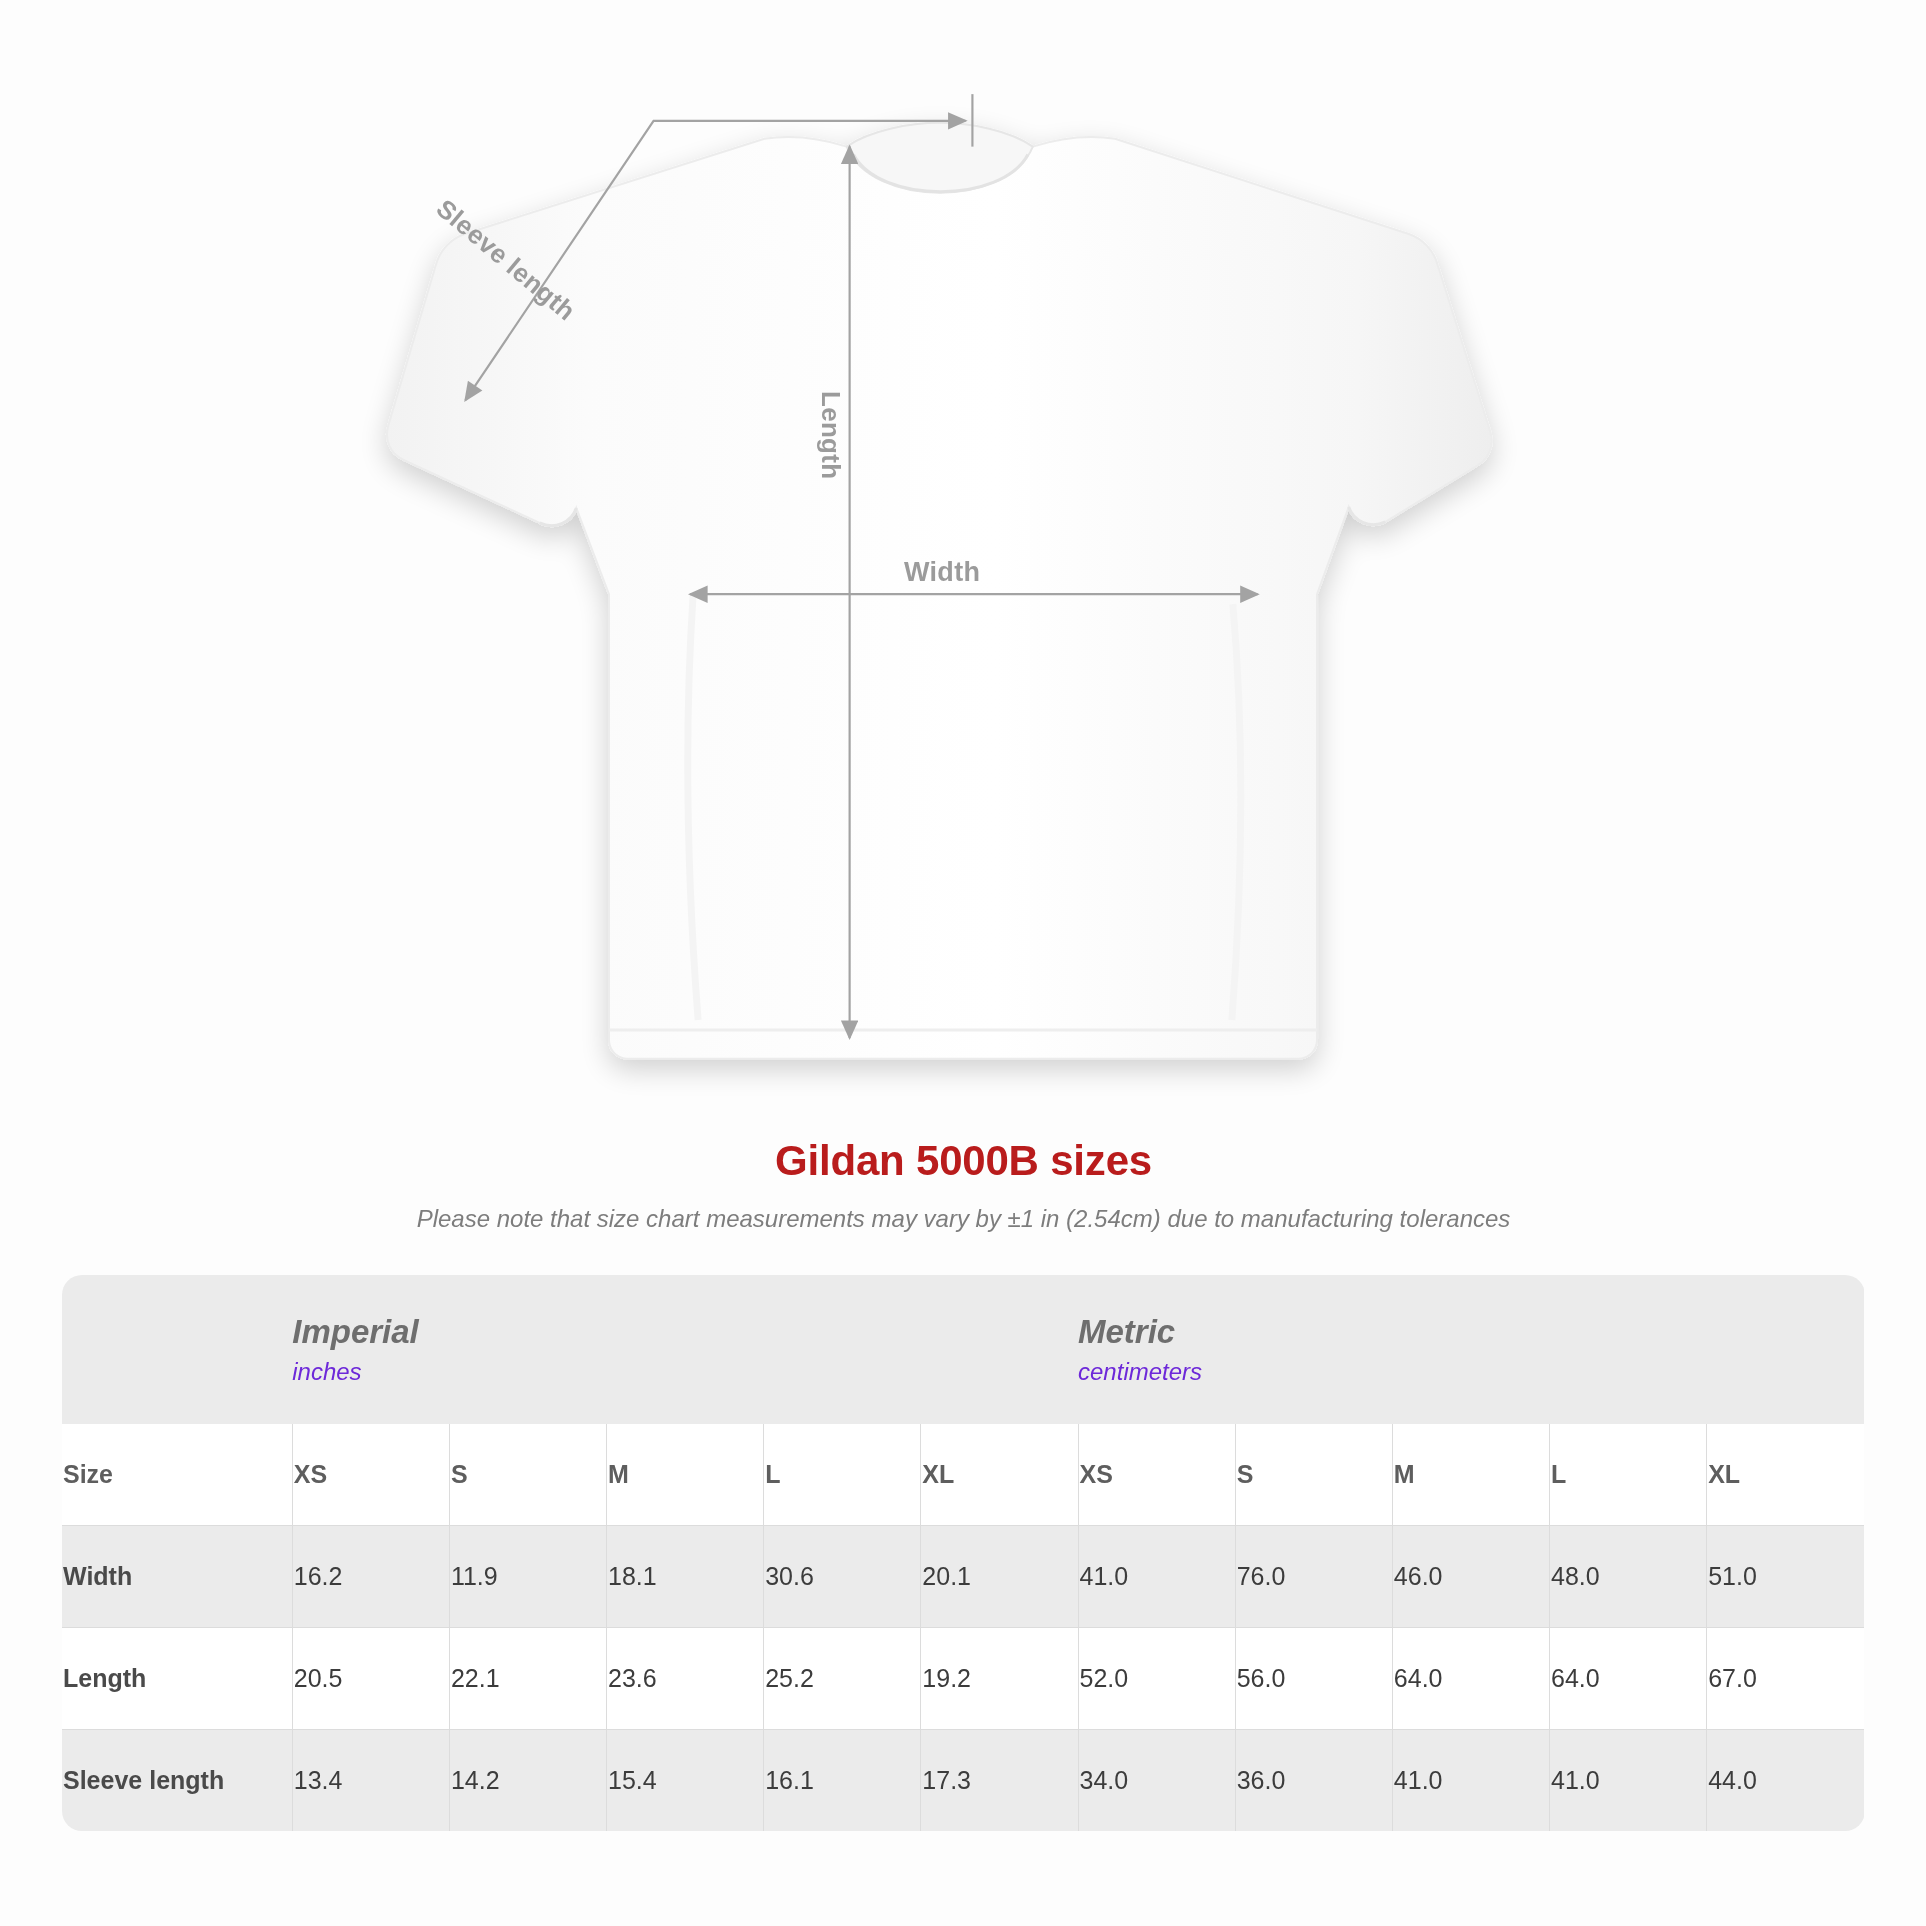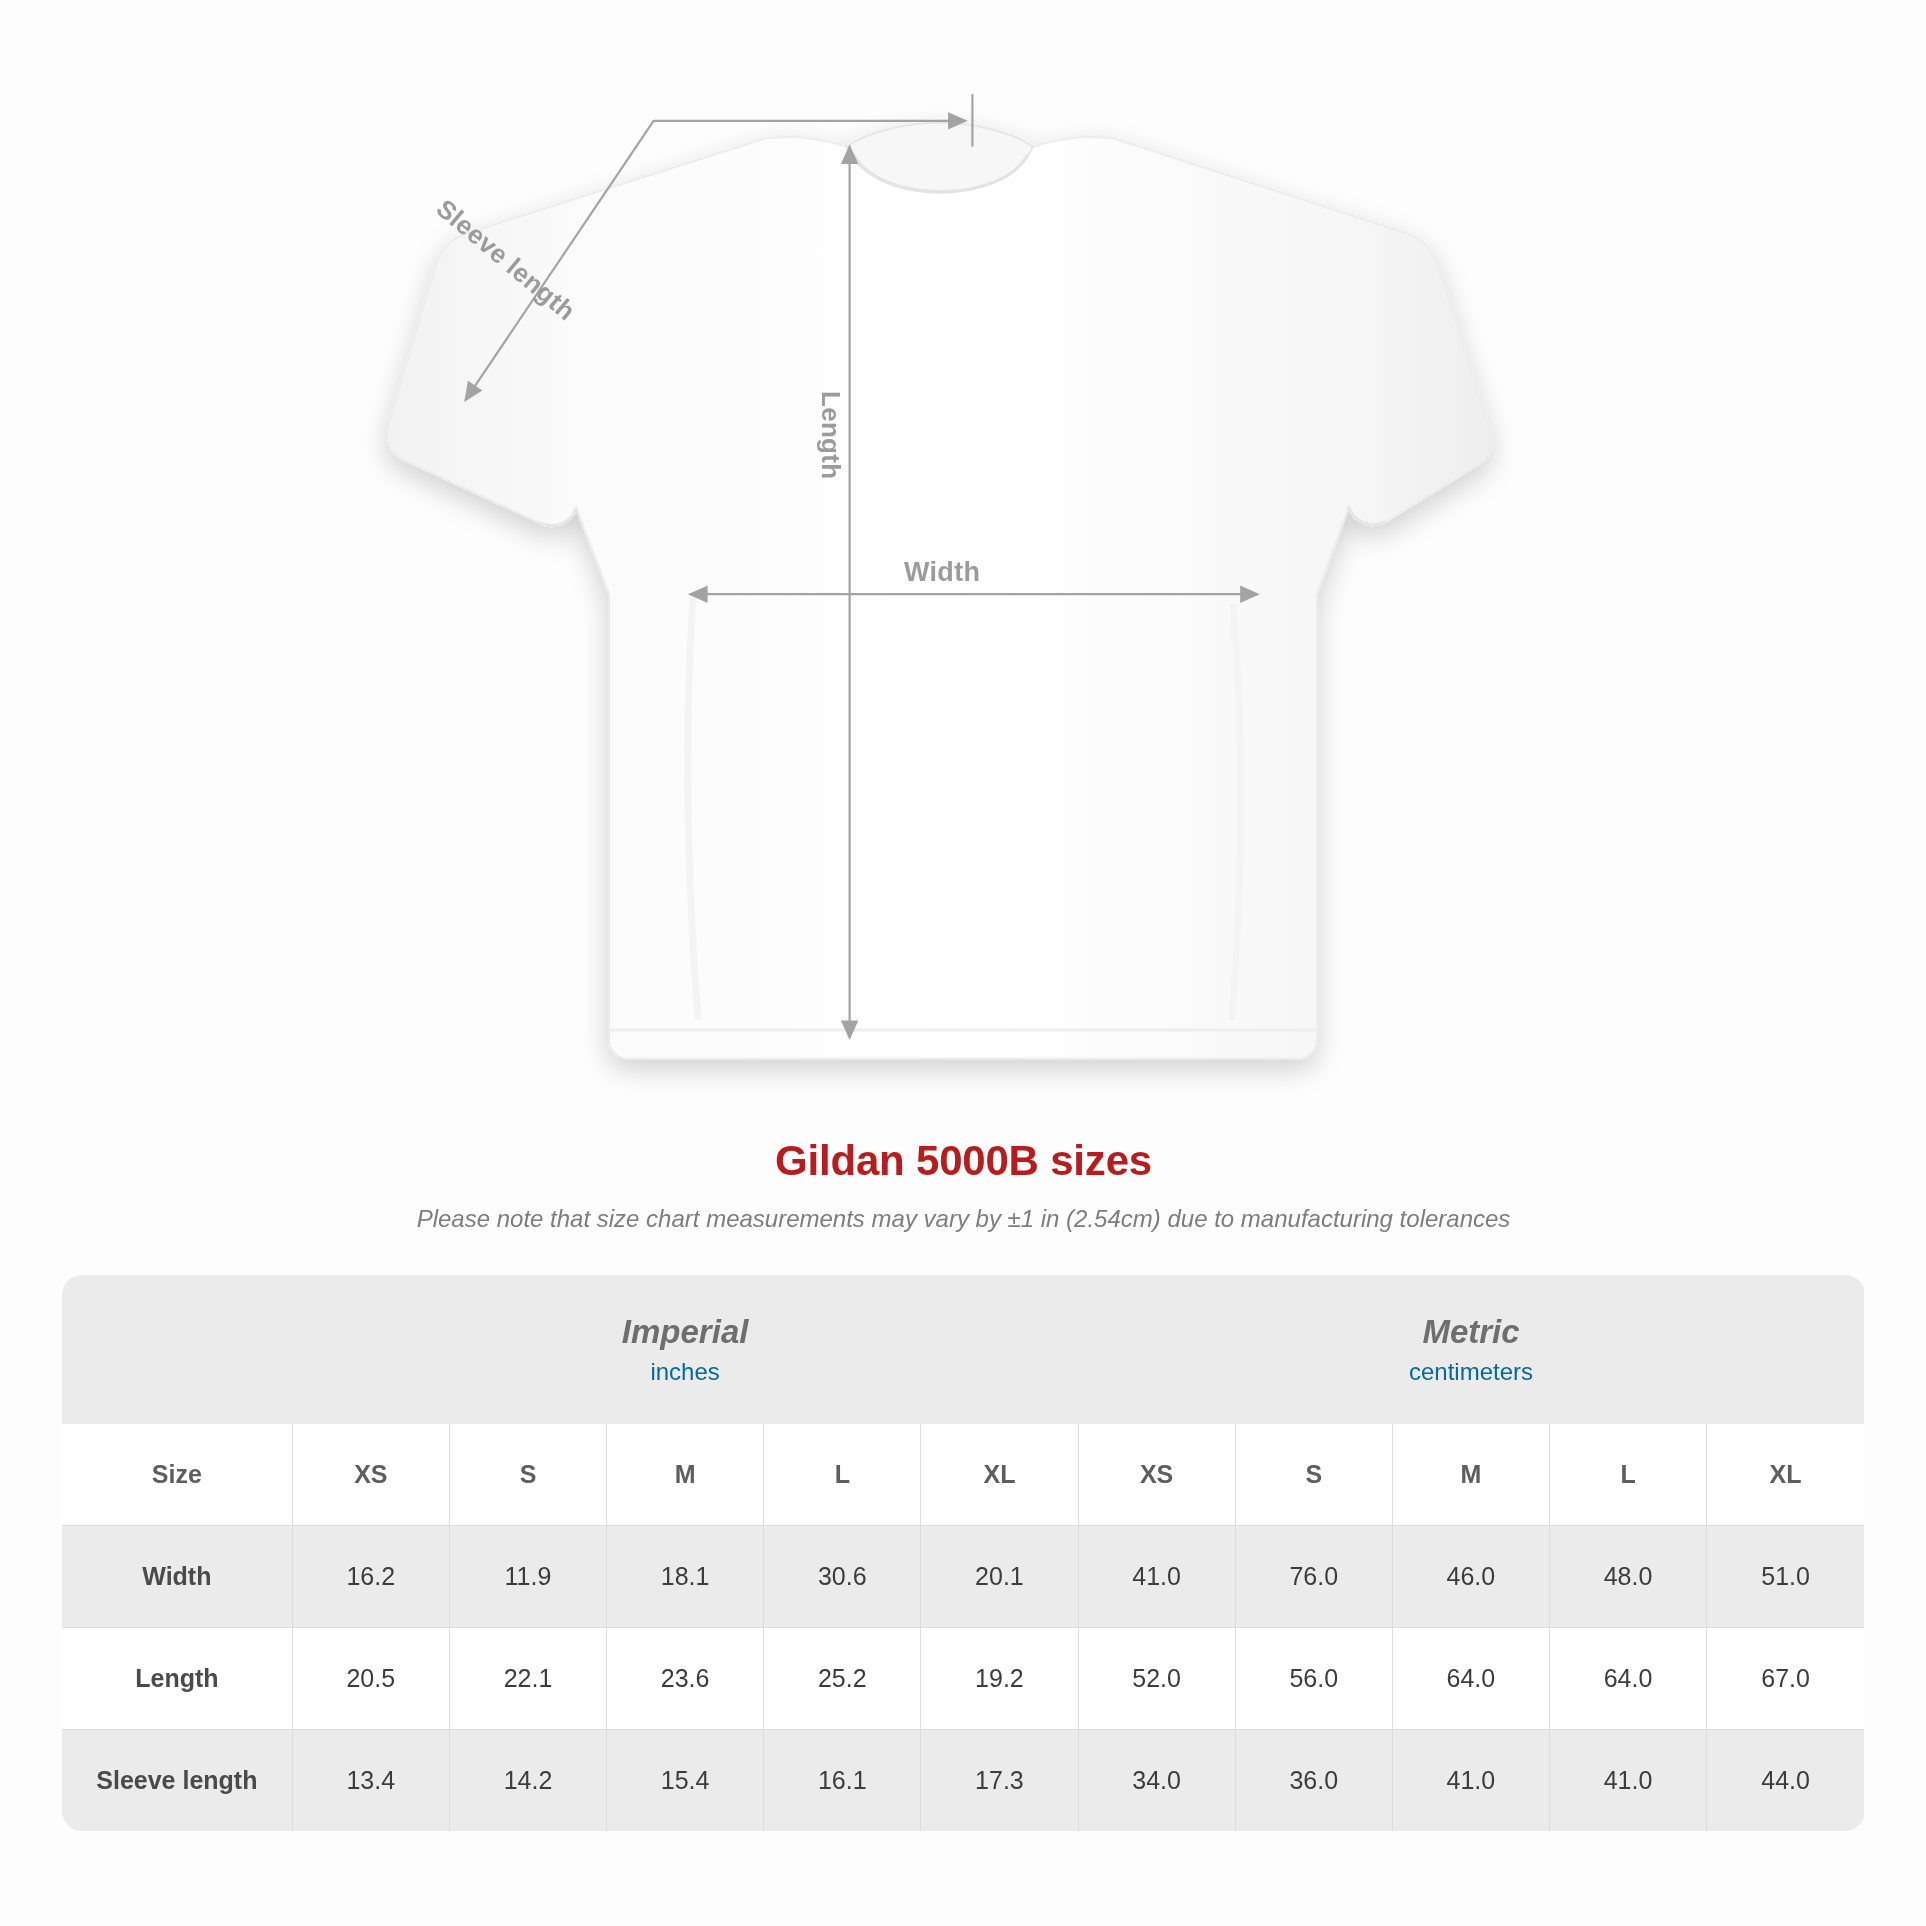--- a/index.html
+++ b/index.html
@@ -82,40 +82,40 @@
     margin: 42px 62px 0 62px;
     border-radius: 20px;
     overflow: hidden;
   }
   table.size-table {
     width: 1802px;
     border-collapse: collapse;
     table-layout: fixed;
   }
   table.size-table td, table.size-table th {
-    text-align: center;
     vertical-align: middle;
     border: 0;
   }
   
   .unit-row td {
     background: #ebebeb;
     height: 149px;
     padding: 0;
   }
   .unit-name {
     font-size: 33px;
     font-style: italic;
     font-weight: bold;
     color: #6e6e6e;
     line-height: 1.15;
   }
   .unit-sub {
     font-size: 24px;
-    color: #0369a1;
+    font-style: italic;
+    color: #6d28d9;
     margin-top: 8px;
   }
   
   .head-row td {
     background: #ffffff;
     height: 99px;
     font-size: 25px;
     font-weight: bold;
     color: #5e5e5e;
   }

